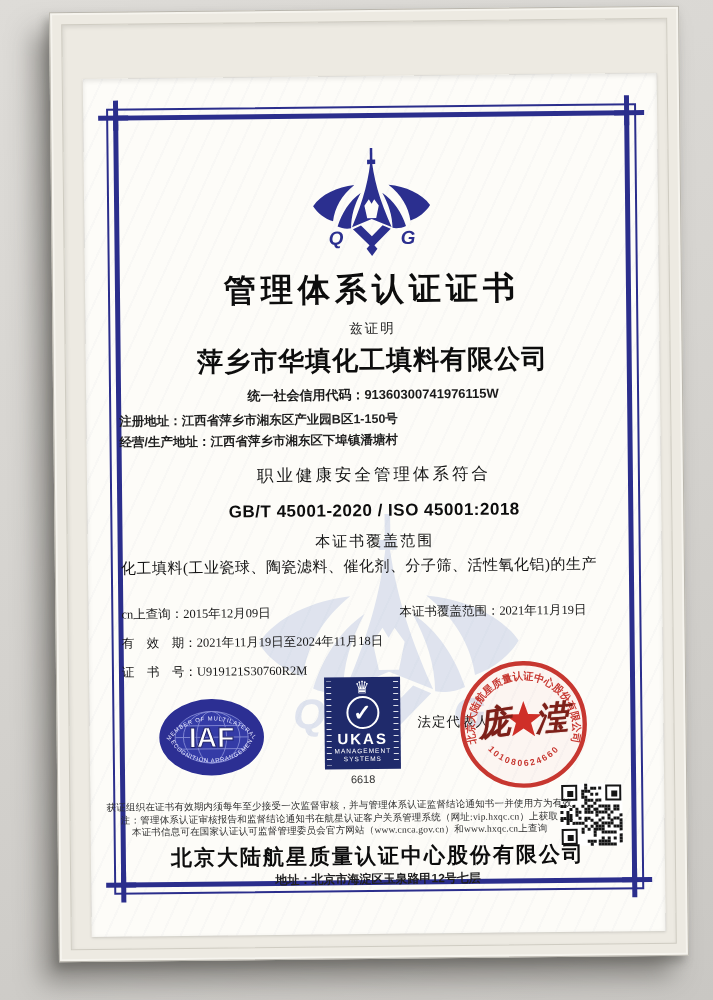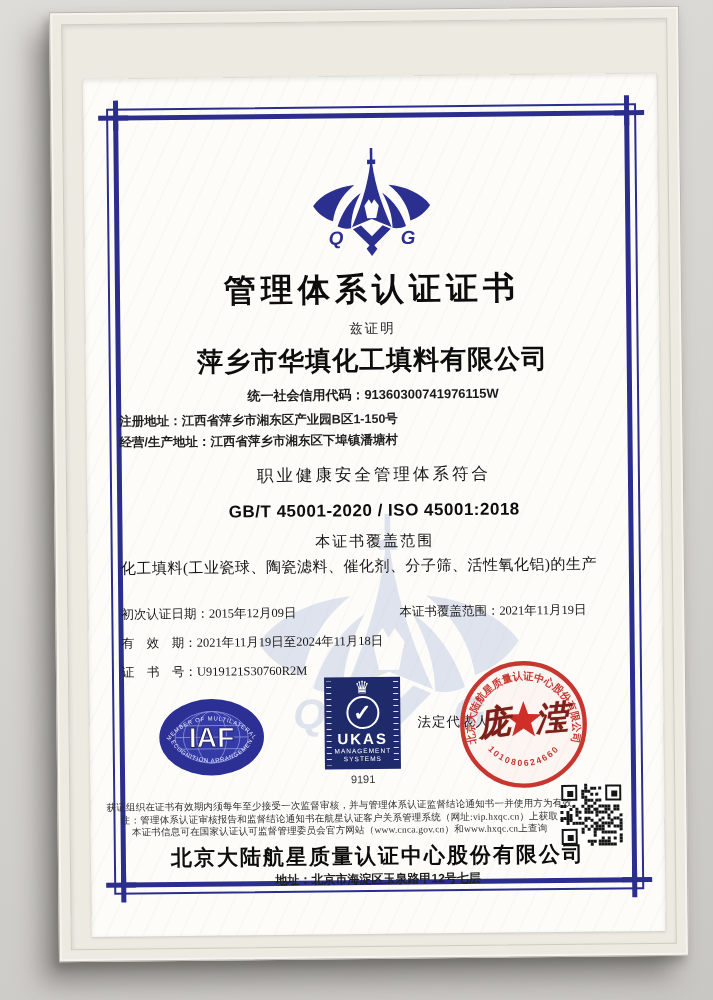--- a/index.html
+++ b/index.html
@@ -174,21 +174,21 @@
       <div class="credit">统一社会信用代码：91360300741976115W</div>
       <div class="addr">注册地址：江西省萍乡市湘东区产业园B区1-150号</div>
       <div class="addr">经营/生产地址：江西省萍乡市湘东区下埠镇潘塘村</div>
       <div class="system">职业健康安全管理体系符合</div>
       <div class="standard">GB/T 45001-2020 / ISO 45001:2018</div>
       <div class="scope-title">本证书覆盖范围</div>
       <div class="scope">化工填料(工业瓷球、陶瓷滤料、催化剂、分子筛、活性氧化铝)的生产</div>
 
       <div class="dates">
         <div class="row">
-          <span>初次认证日期：</span><span>2015年12月09日</span>
+          <span>cn上查询：</span><span>2015年12月09日</span>
           <span class="second"><span>本证书覆盖范围：</span><span>2021年11月19日</span></span>
         </div>
         <div class="row">
           <span>有　效　期：</span><span>2021年11月19日至2024年11月18日</span>
         </div>
         <div class="row">
           <span>证　书　号：</span><span>U919121S30760R2M</span>
         </div>
       </div>
     </div>
@@ -207,21 +207,21 @@
     </svg>
 
     <div class="ukas">
       <div class="ukas-square">
         <span class="crown-icon">♛</span>
         <span class="check-circle">✓</span>
         <span class="ukas-name">UKAS</span>
         <span class="ukas-sub">MANAGEMENT</span>
         <span class="ukas-sub">SYSTEMS</span>
       </div>
-      <div class="ukas-number">9191</div>
+      <div class="ukas-number">6618</div>
     </div>
 
     <div class="legal-rep">法定代表人</div>
 
     <div class="seal">
       <svg viewBox="0 0 140 140">
         <circle cx="70" cy="70" r="63" fill="rgba(230,80,70,0.04)" stroke="#c73730" stroke-width="4.5"></circle>
         <path id="sealTop" d="M 22 92 A 51 51 0 1 1 118 92" fill="none"></path>
         <path id="sealBot" d="M 26 84 A 48 48 0 0 0 114 84" fill="none"></path>
         <text font-size="10.5" fill="#c73730" font-weight="700"><textPath href="#sealTop" startOffset="50%" text-anchor="middle">北京大陆航星质量认证中心股份有限公司</textPath></text>

